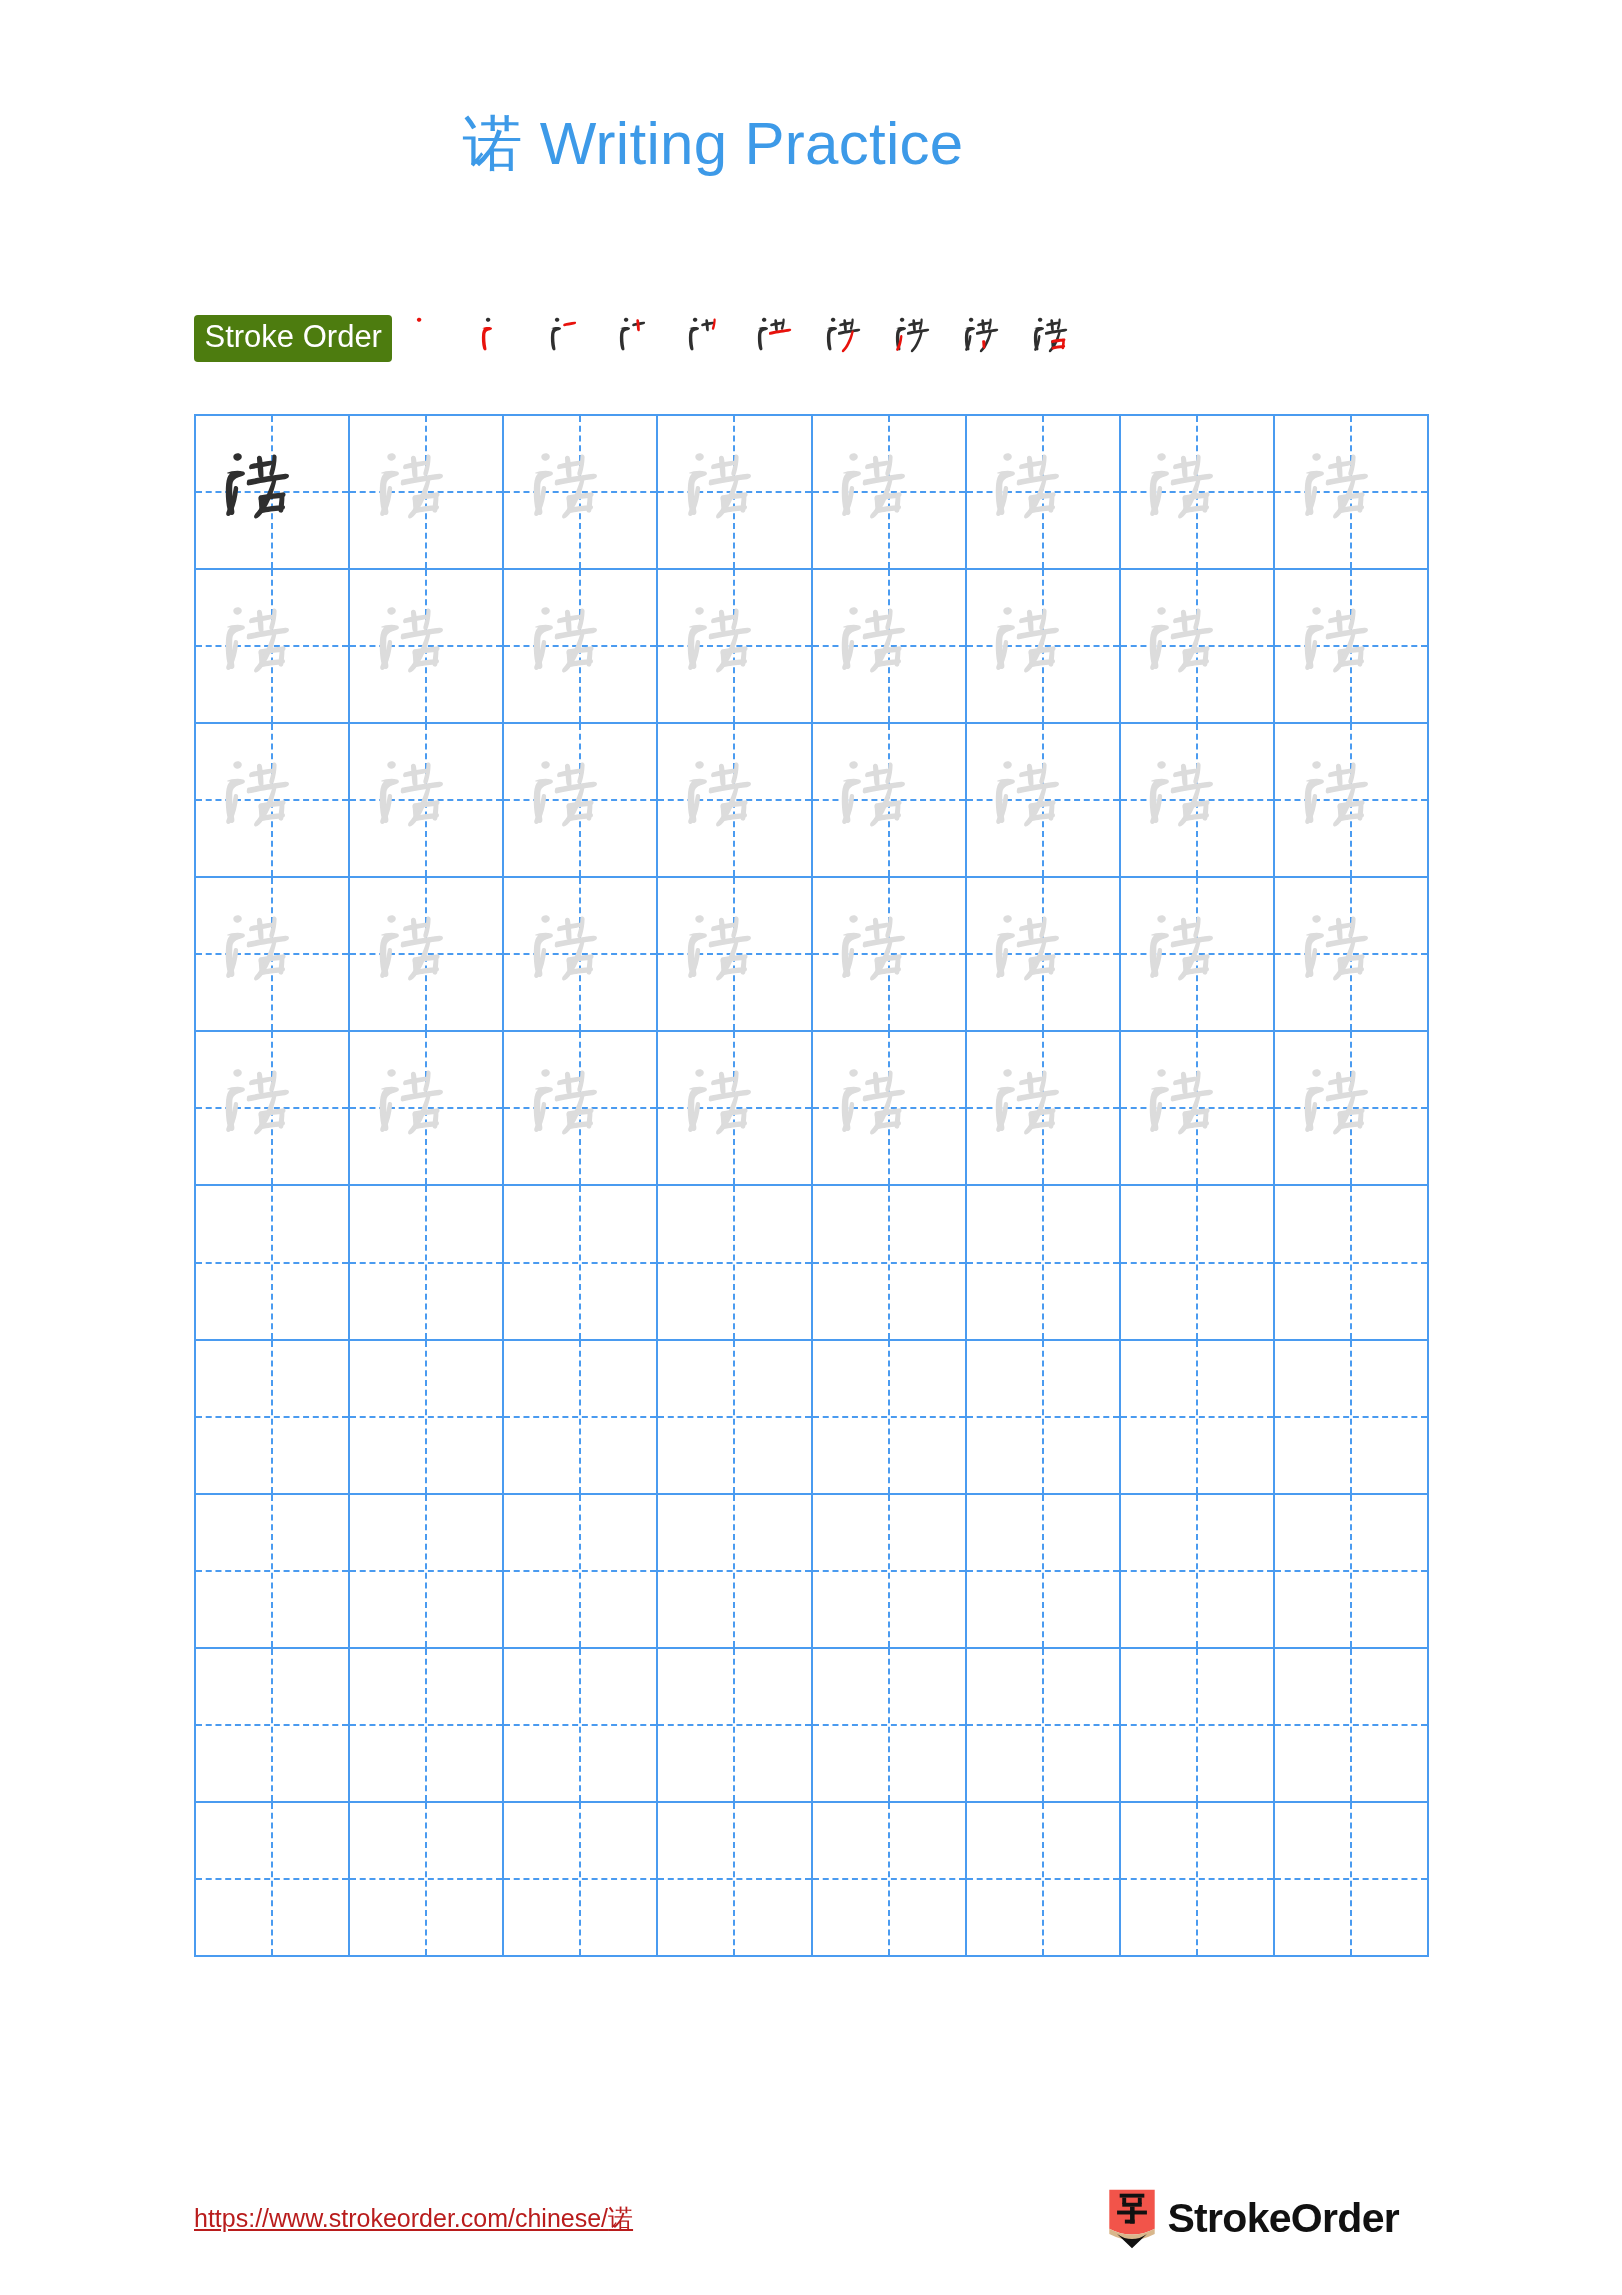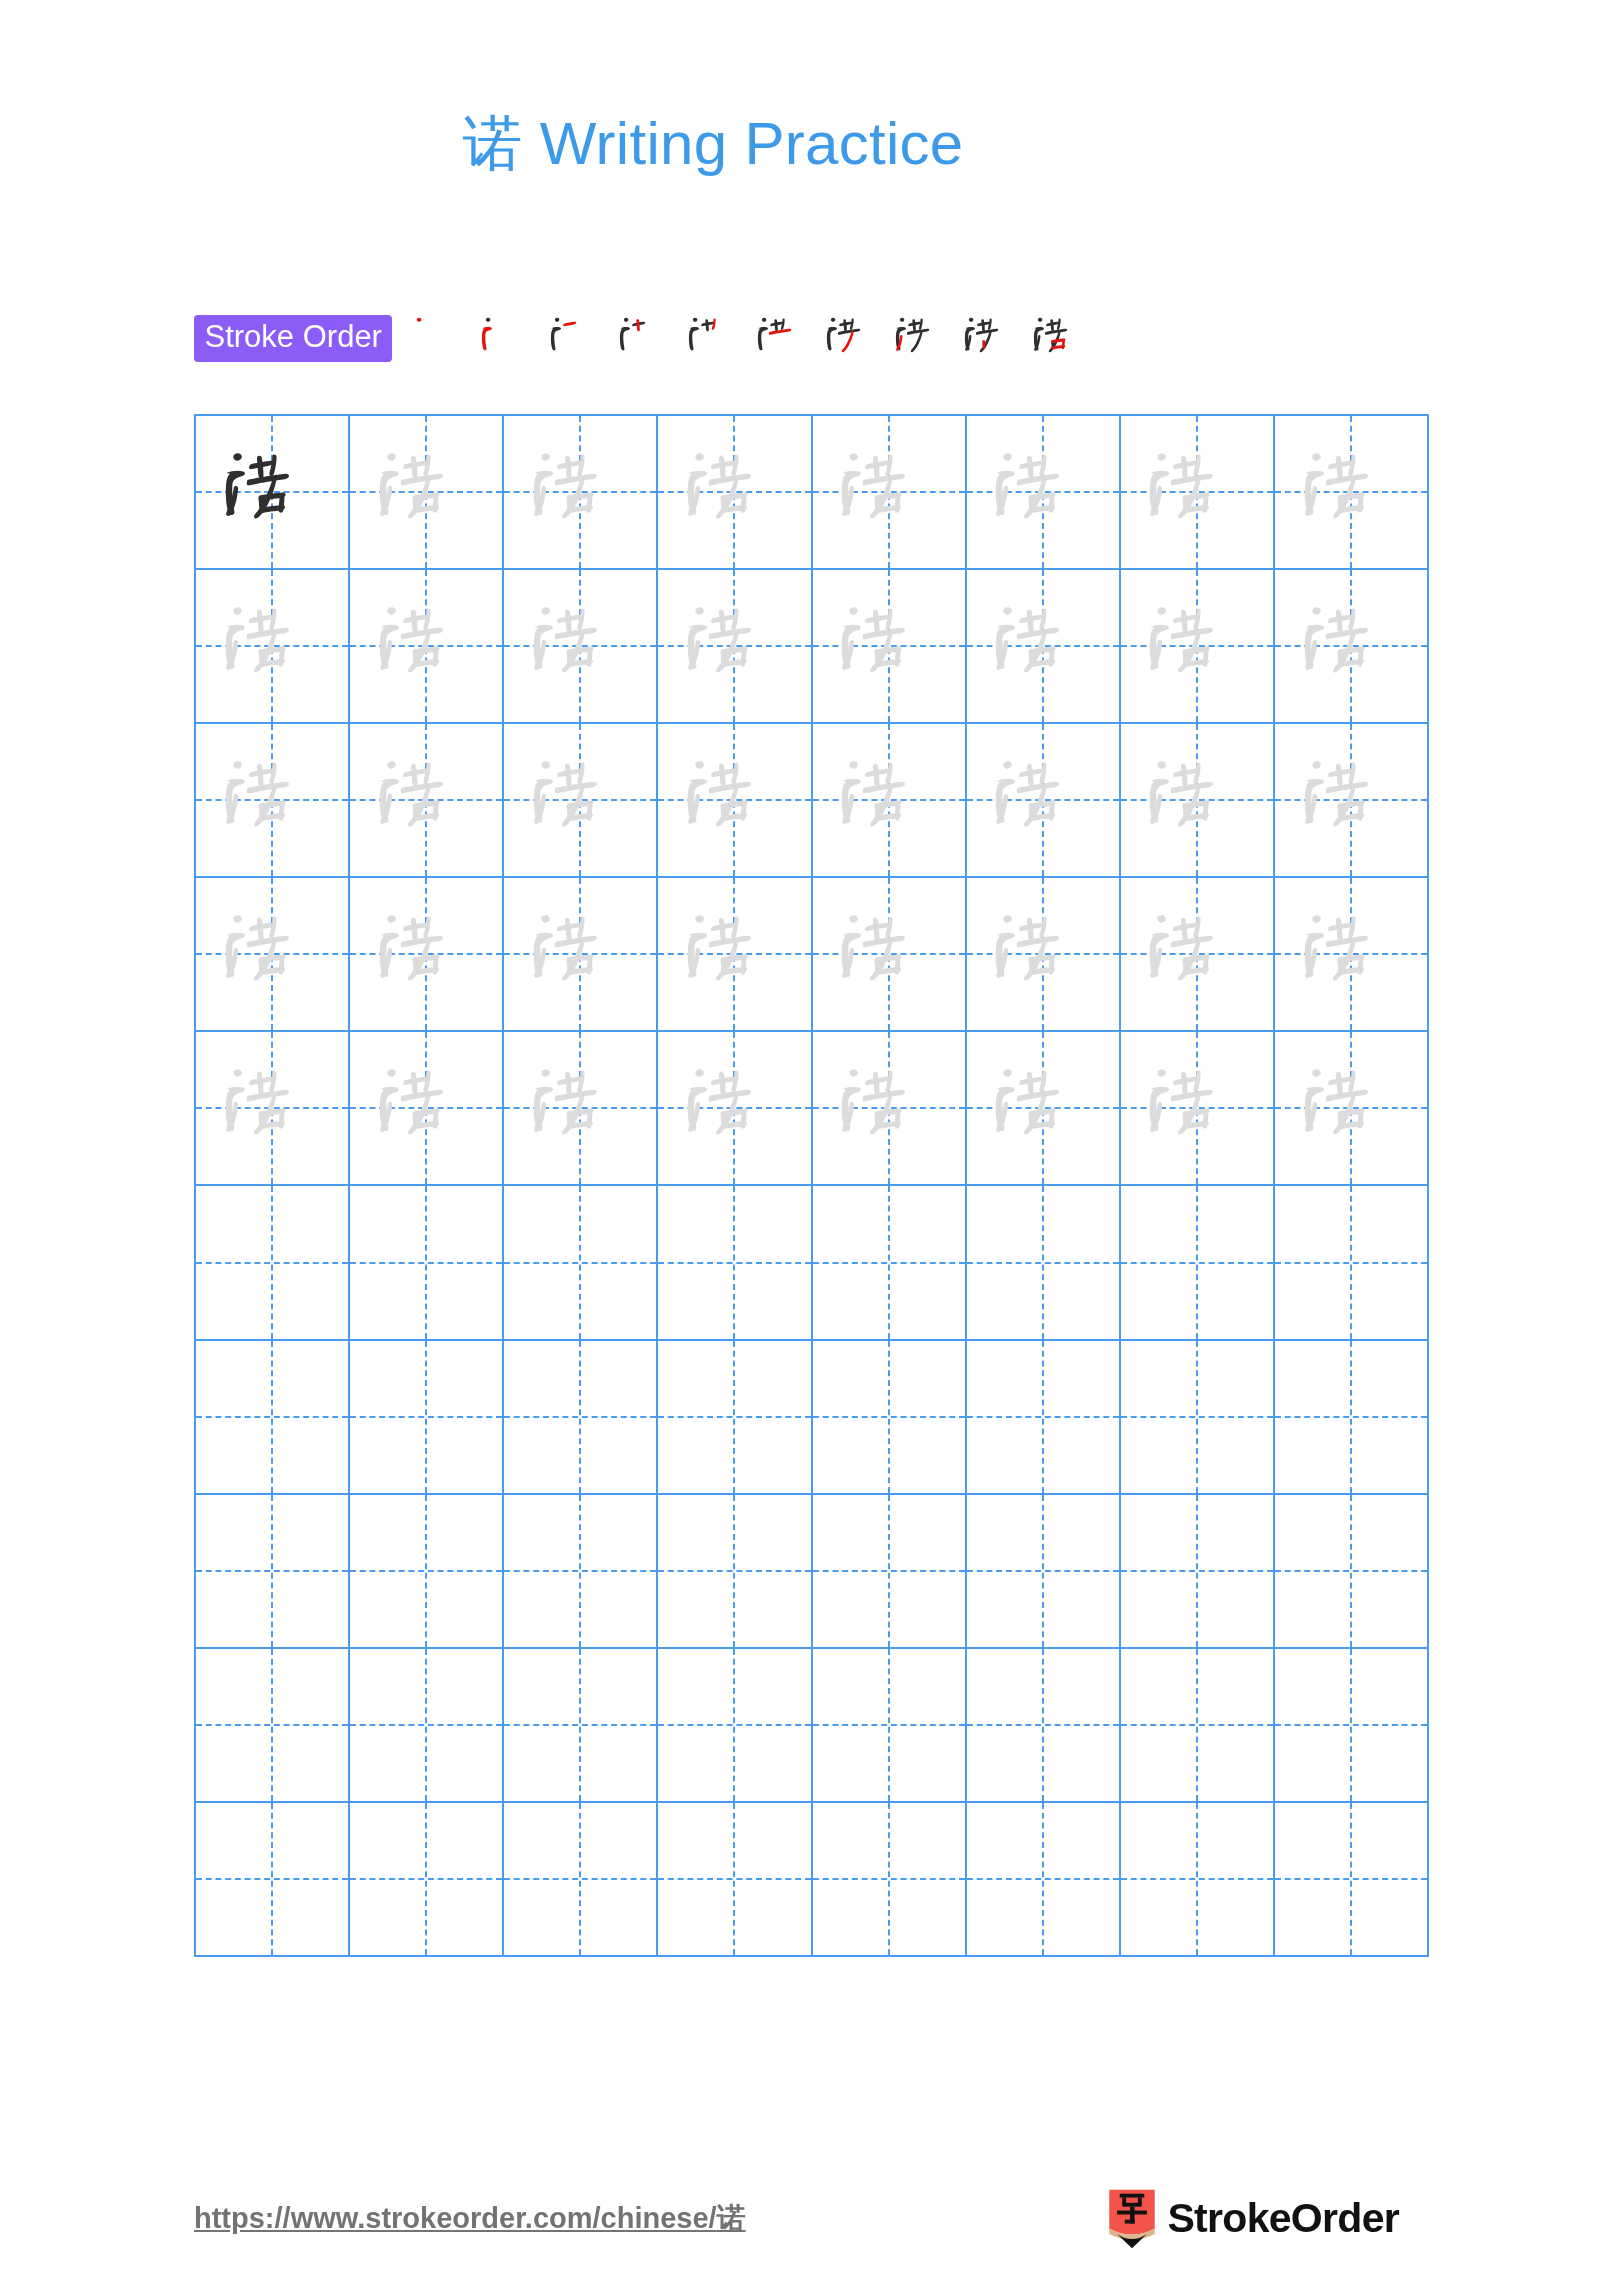--- a/index.html
+++ b/index.html
@@ -36,21 +36,21 @@
   
   .stroke-order-row {
     position: absolute;
     top: 302px;
     left: 194px;
     height: 72px;
     display: flex;
     align-items: center;
   }
   .stroke-order-badge {
-    background: #8b5cf6;
+    background: #4d7c0f;
     color: #ffffff;
     font-size: 31px;
     font-weight: 400;
     padding: 3.9px 10.5px 6.5px 10.5px;
     border-radius: 3.9px;
     line-height: 1;
     white-space: nowrap;
     box-sizing: border-box;
     height: 47px;
     display: flex;
@@ -147,25 +147,24 @@
     position: absolute;
     left: 194px;
     top: 2179px;
     width: 1235px;
     height: 79px;
     display: flex;
     align-items: center;
     justify-content: space-between;
   }
   .footer-url {
-    font-size: 29px;
-    color: #737373;
+    font-size: 25px;
+    color: #b91c1c;
     white-space: nowrap;
     line-height: 1;
-    font-weight: bold;
   }
   .footer-url .han { font-family: "DejaVu Sans", sans-serif; }
   .footer-brand {
     display: flex;
     align-items: center;
     gap: 11.8px;
     margin-right: 30px;
   }
   .brand-mark {
     width: 48px;

